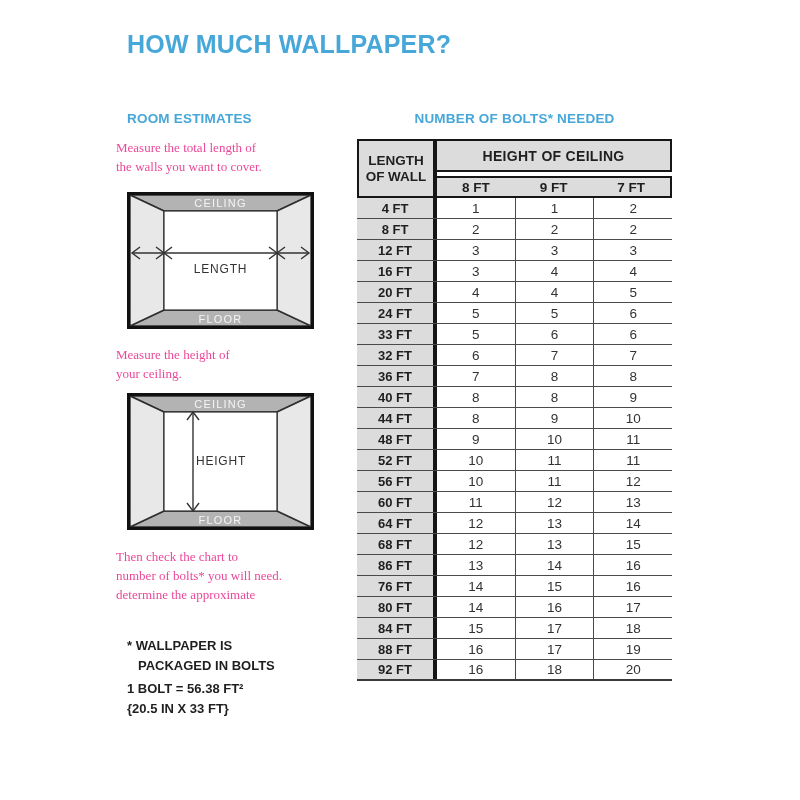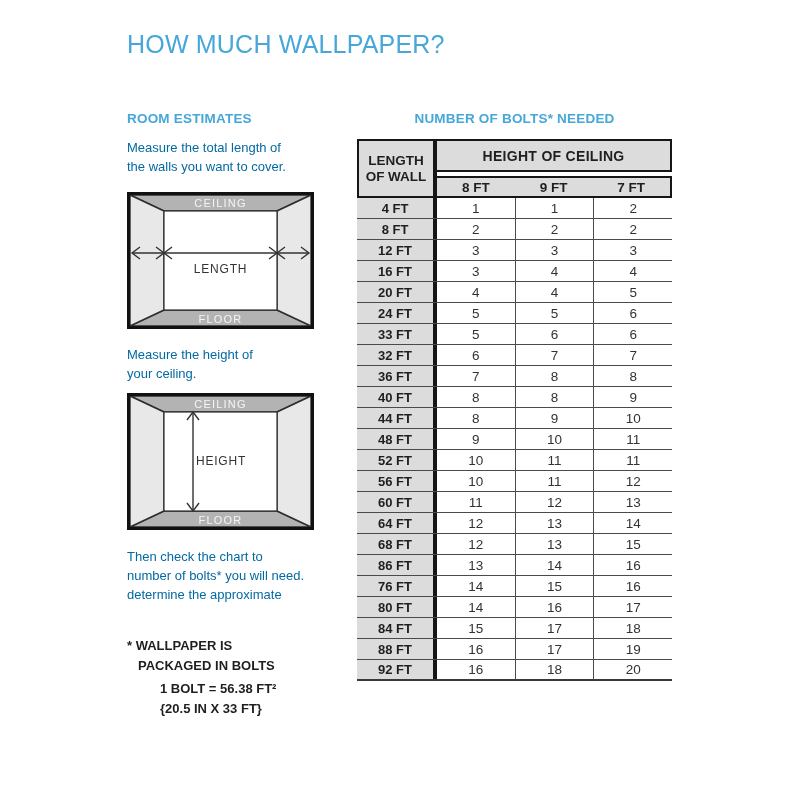--- a/index.html
+++ b/index.html
@@ -2,39 +2,39 @@
 <html><head>
 <meta charset="utf-8">
 <style>
   html,body { margin:0; padding:0; background:#ffffff; }
   .page {
     position:relative; width:800px; height:800px; background:#ffffff;
     font-family:"Liberation Sans", sans-serif; overflow:hidden;
   }
   .page-title {
     position:absolute; left:127px; top:30px;
-    font-size:25px; font-weight:normal; letter-spacing:0.2px; color:#46a7d8;
+    font-size:25px; font-weight:bold; letter-spacing:0.2px; color:#46a7d8;
   }
   .sec-heading { font-size:13.5px; font-weight:bold; letter-spacing:0.2px; color:#46a7d8; }
   #room-heading { position:absolute; left:127px; top:111px; }
   #table-heading { position:absolute; left:357px; top:111px; width:315px; text-align:center; }
 
-  .body-text { position:absolute; left:127px; font-size:13px; line-height:19px; color:#0369a1; }
+  .body-text { position:absolute; left:116px; font-size:13px; line-height:19px; color:#ec4899;font-family:Liberation Serif, serif; }
   #step1 { top:138px; }
   #step2 { top:345px; }
   #step3 { top:547px; }
 
   .diagram { position:absolute; left:127px; }
   #diagram-length { top:192px; }
   #diagram-height { top:393px; }
 
   .footnote { position:absolute; left:127px; font-size:13px; line-height:19.5px; font-weight:bold; color:#1f1f1f; }
   #note { top:636px; }
   #note .indent { padding-left:11px; }
-  #bolt-info { top:679px;margin-left:33px; }
+  #bolt-info { top:679px; }
 
   
   #bolt-table { position:absolute; left:357px; top:139px; width:315px; }
   .thead { display:flex; height:59px; }
   .th-left {
     box-sizing:border-box; width:80px; background:#dcdcdc;
     border:2.5px solid #161616; border-right:4.5px solid #161616;
     display:flex; flex-direction:column; align-items:center; justify-content:center;
     font-weight:bold; font-size:13.5px; line-height:16px; color:#1f1f1f; text-align:center;
   }

